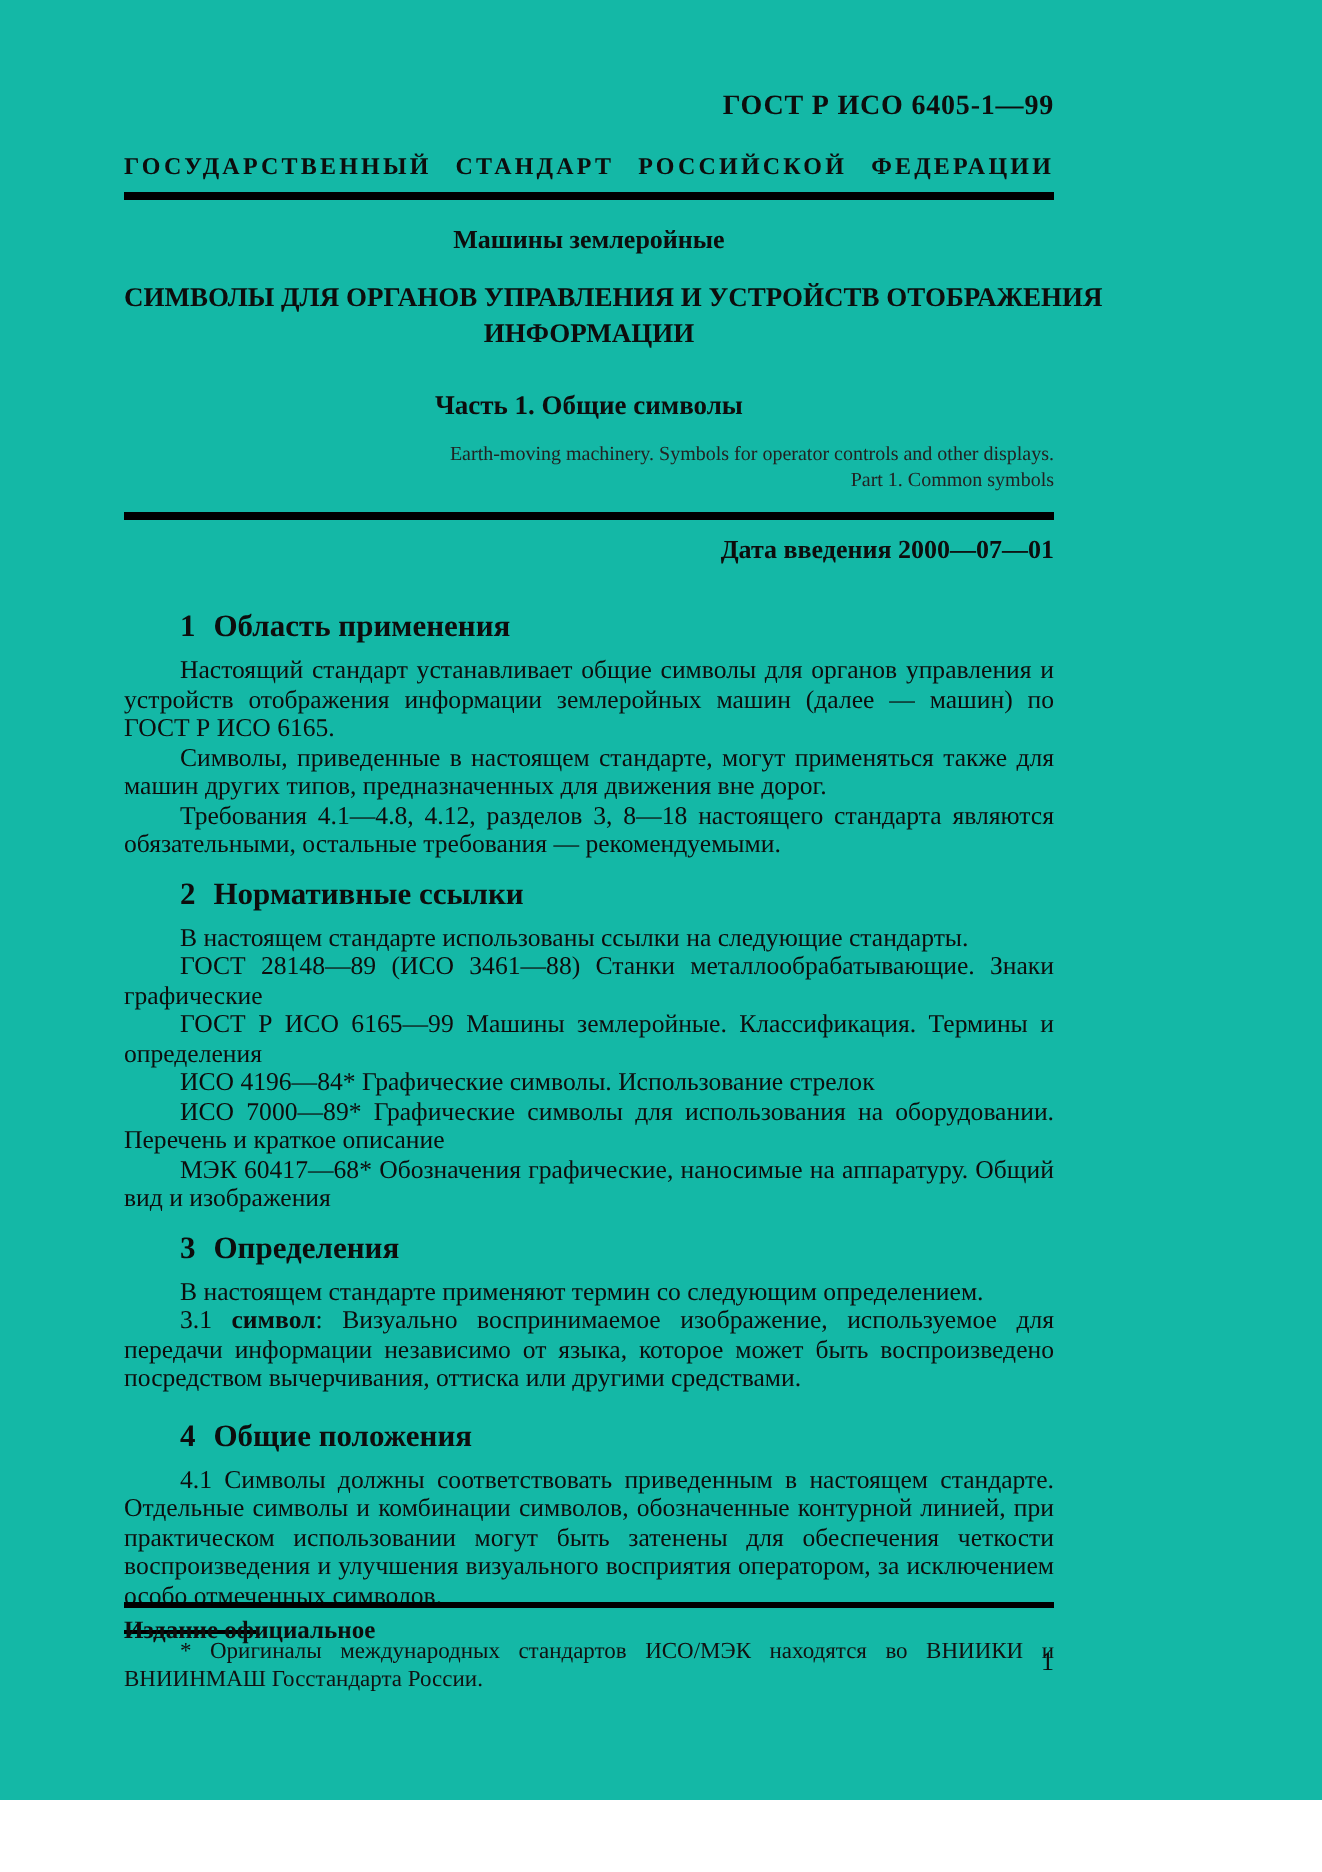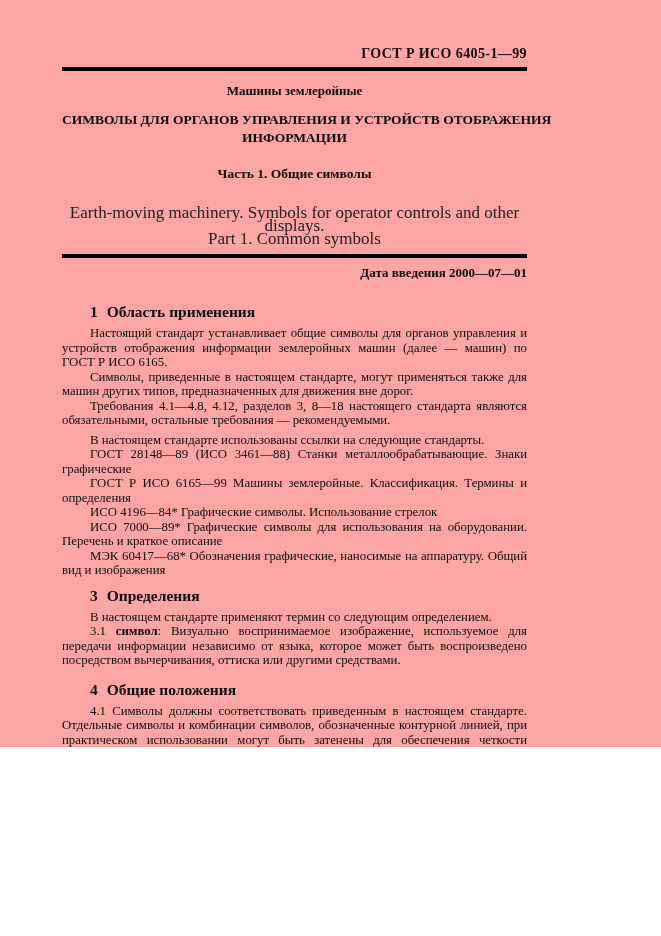--- a/index.html
+++ b/index.html
@@ -1,35 +1,35 @@
 <!DOCTYPE html>
 <html lang="ru"><head>
 <meta charset="utf-8">
 <style>
   html,body { margin:0; padding:0; background:#ffffff; }
   .page {
-    position:relative; width:661px; height:747px; background:#fca5a5;
+    position:relative; width:661px; height:900px; background:#14b8a6;
     color:#0d0d0d; font-family:"Liberation Serif","DejaVu Serif",serif;
     overflow:hidden;
   }
   .content { position:absolute; left:62px; top:0; width:465px; }
 
   .doc-number { margin-top:46px; text-align:right; font-weight:bold; font-size:14px; letter-spacing:.4px; }
   .fed-line {
     margin-top:14px; font-weight:bold; font-size:12px; letter-spacing:1.6px;
     text-align:justify; text-align-last:justify; white-space:normal;
   }
   .rule-thick { margin-top:5px; height:4px; background:#000; }
   .rule2 { margin-top:9px; }
 
   .subject   { margin-top:12px; text-align:center; font-weight:bold; font-size:13px; }
   .main-title{ margin-top:12px; text-align:center; font-weight:bold; font-size:13.5px; line-height:18px; }
   .main-title div { white-space:nowrap; }
   .part-title{ margin-top:19px;  text-align:center; font-weight:bold; font-size:13.5px; }
-  .en-subtitle{ margin-top:24px; text-align:center; font-size:17px; line-height:13px; color:#222; }
+  .en-subtitle{ margin-top:10px; text-align:right; font-size:10px; line-height:13px; color:#222; }
   .date-line { margin-top:7px; text-align:right; font-weight:bold; font-size:13px; }
 
   .sec-heading { padding-left:28px; font-weight:bold; font-size:15.5px; line-height:18px; }
   .sec-heading .h-num { margin-right:9px; }
   .mt-sec1 { margin-top:22px; }
   .mt-sec2 { margin-top:9px; }
   .mt-sec3 { margin-top:9px; }
   .mt-sec4 { margin-top:13px; }
 
   .sec-body { margin-top:5px; }
@@ -43,20 +43,21 @@
   .edition  { position:absolute; left:62px; top:808px; font-weight:bold; font-size:12.5px; }
   .page-num { position:absolute; left:62px; top:823px; width:465px; text-align:right; font-size:13px; }
 </style>
 </head>
 <body>
 
 <div class="page">
   <div class="content">
 
     <div class="doc-number">ГОСТ Р ИСО 6405-1—99</div>
+    <div class="fed-line">ГОСУДАРСТВЕННЫЙ СТАНДАРТ РОССИЙСКОЙ ФЕДЕРАЦИИ</div>
     <div class="rule-thick"></div>
 
     <div class="subject">Машины землеройные</div>
     <div class="main-title">
       <div>СИМВОЛЫ ДЛЯ ОРГАНОВ УПРАВЛЕНИЯ И УСТРОЙСТВ ОТОБРАЖЕНИЯ</div>
       <div>ИНФОРМАЦИИ</div>
     </div>
     <div class="part-title">Часть 1. Общие символы</div>
     <div class="en-subtitle">
       <div>Earth-moving machinery. Symbols for operator controls and other displays.</div>
@@ -67,20 +68,23 @@
 
     <div class="sec-heading mt-sec1">
       <span class="h-num">1</span><span>Область применения</span>
     </div>
     <div class="sec-body">
       <p class="body-par">Настоящий стандарт устанавливает общие символы для органов управления и устройств отображения информации землеройных машин (далее — машин) по ГОСТ Р ИСО 6165.</p>
       <p class="body-par">Символы, приведенные в настоящем стандарте, могут применяться также для машин других типов, предназначенных для движения вне дорог.</p>
       <p class="body-par">Требования 4.1—4.8, 4.12, разделов 3, 8—18 настоящего стандарта являются обязательными, остальные требования — рекомендуемыми.</p>
     </div>
 
+    <div class="sec-heading mt-sec2">
+      <span class="h-num">2</span><span>Нормативные ссылки</span>
+    </div>
     <div class="sec-body">
       <p class="body-par">В настоящем стандарте использованы ссылки на следующие стандарты.</p>
       <p class="body-par">ГОСТ 28148—89 (ИСО 3461—88) Станки металлообрабатывающие. Знаки графические</p>
       <p class="body-par">ГОСТ Р ИСО 6165—99 Машины землеройные. Классификация. Термины и определения</p>
       <p class="body-par">ИСО 4196—84* Графические символы. Использование стрелок</p>
       <p class="body-par">ИСО 7000—89* Графические символы для использования на оборудовании. Перечень и краткое описание</p>
       <p class="body-par">МЭК 60417—68* Обозначения графические, наносимые на аппаратуру. Общий вид и изображения</p>
     </div>
 
     <div class="sec-heading mt-sec3">

